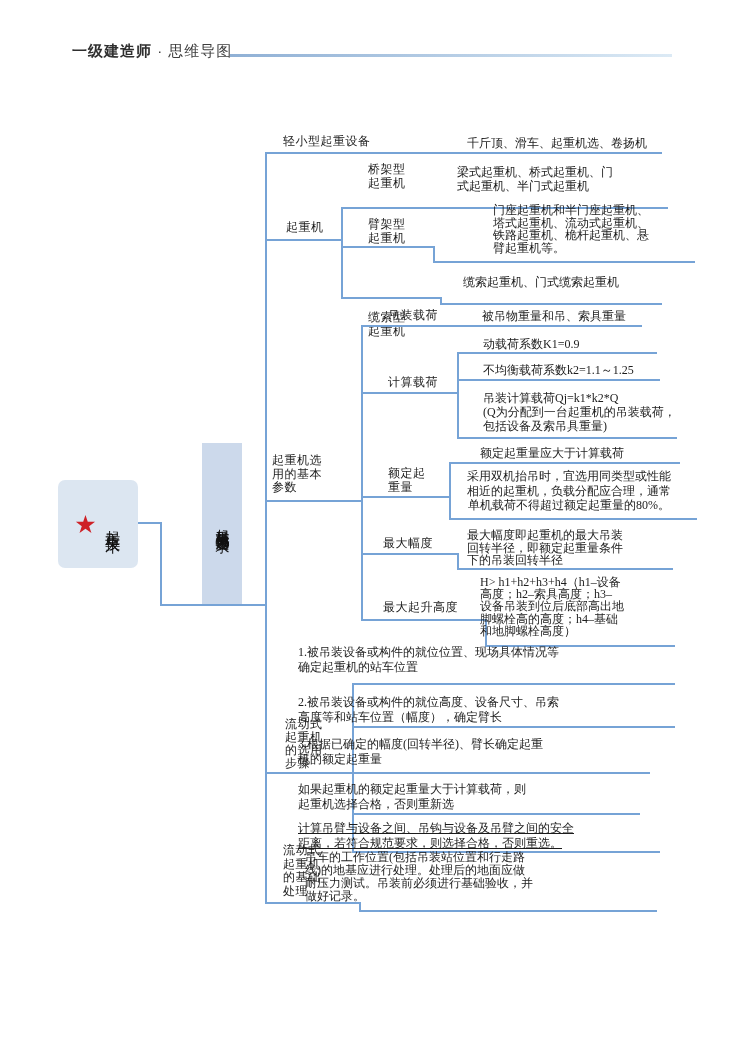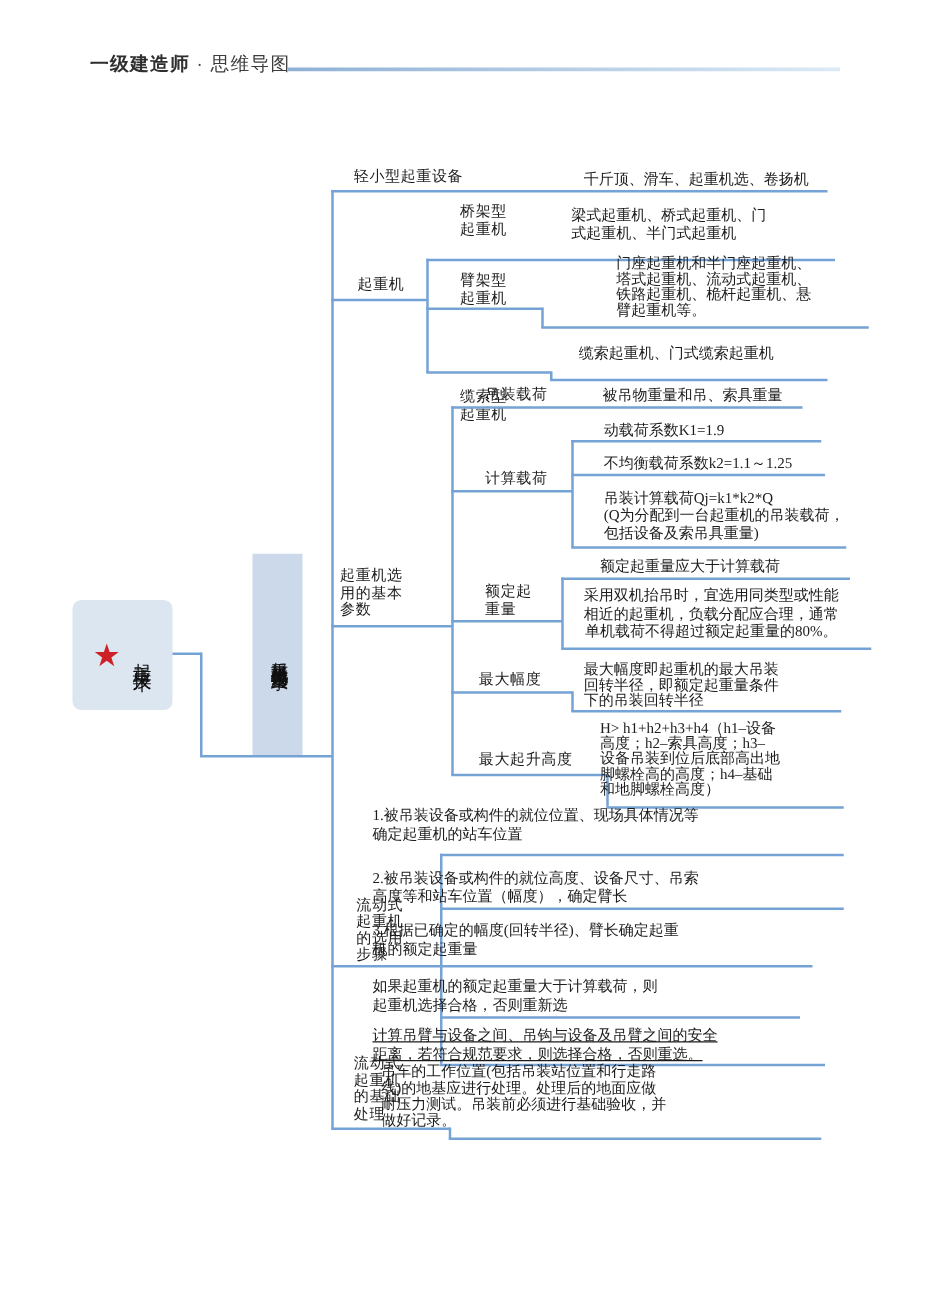--- a/index.html
+++ b/index.html
@@ -99,21 +99,21 @@
   <div class="ln v" style="left:361px;top:325px;height:295px;"></div>
 
   <div class="ln h" style="left:361px;top:325px;width:281px;"></div>
   <div class="t lbl" style="left:388px;top:310px;">吊装载荷</div>
   <div class="t" style="left:482px;top:310px;">被吊物重量和吊、索具重量</div>
 
   <div class="ln h" style="left:361px;top:392px;width:97px;"></div>
   <div class="t lbl" style="left:388px;top:377px;">计算载荷</div>
   <div class="ln v" style="left:457px;top:352px;height:86px;"></div>
   <div class="ln h" style="left:457px;top:352px;width:200px;"></div>
-  <div class="t" style="left:483px;top:338px;">动载荷系数K1=1.9</div>
+  <div class="t" style="left:483px;top:338px;">动载荷系数K1=0.9</div>
   <div class="ln h" style="left:457px;top:379px;width:203px;"></div>
   <div class="t" style="left:483px;top:364px;">不均衡载荷系数k2=1.1～1.25</div>
   <div class="ln h" style="left:457px;top:437px;width:220px;"></div>
   <div class="t" style="left:483px;top:391px;line-height:14px;">吊装计算载荷Qj=k1*k2*Q
 (Q为分配到一台起重机的吊装载荷，
 包括设备及索吊具重量)</div>
 
   <div class="ln h" style="left:361px;top:496px;width:89px;"></div>
   <div class="t lbl" style="left:388px;top:468px;">额定起
 重量</div>

